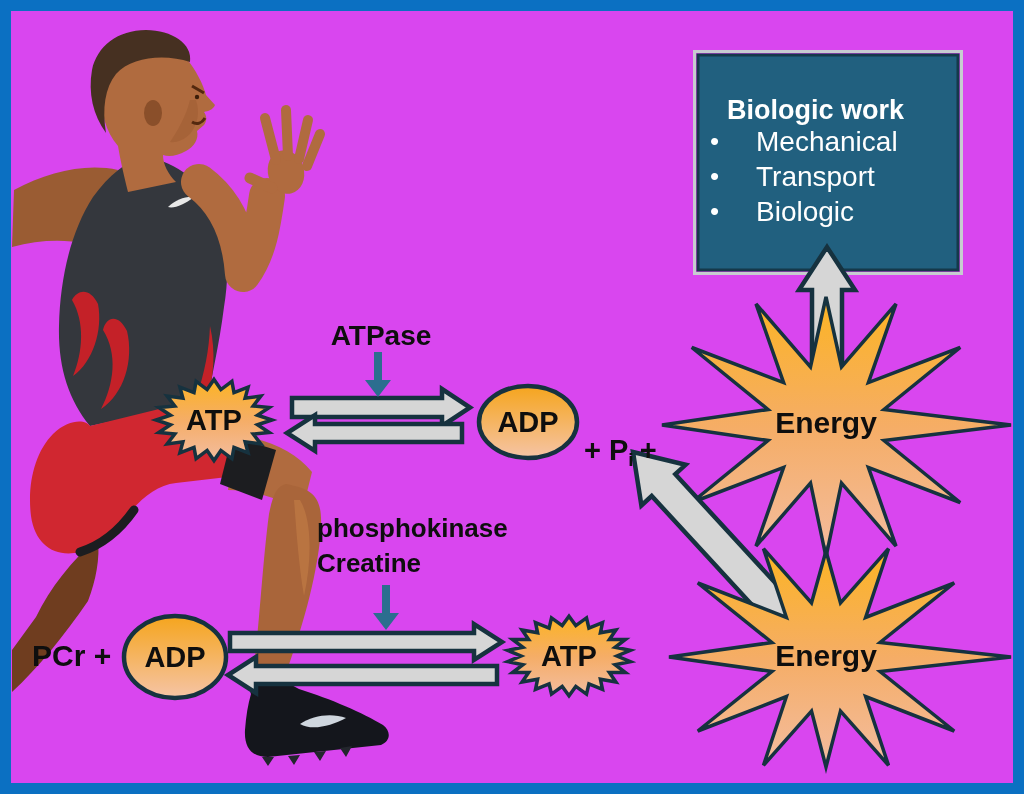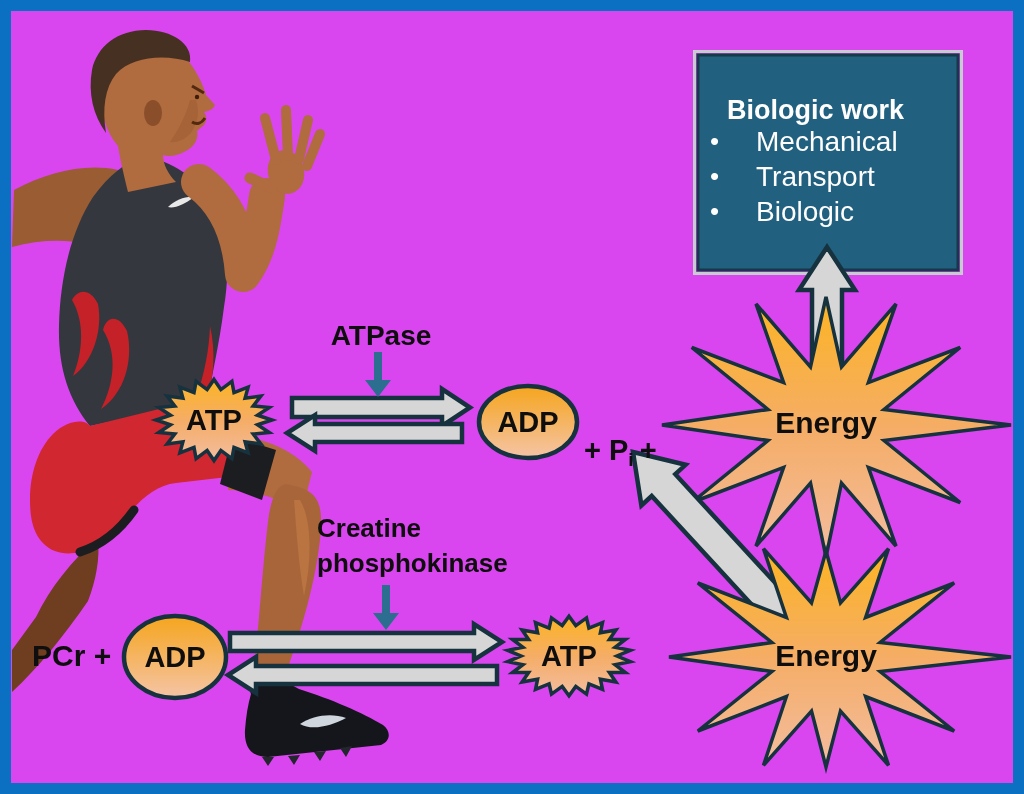--- a/index.html
+++ b/index.html
@@ -126,22 +126,22 @@
     </div>
     <div class="bw-item">
       <span class="bw-bullet">•</span>
       <span class="bw-label">Biologic</span>
     </div>
   </div>
 
   <div class="overlay centered atpase">ATPase</div>
 
   <div class="overlay cpk">
+    <div>phosphokinase</div>
     <div>Creatine</div>
-    <div>phosphokinase</div>
   </div>
 
   <div class="overlay centered lab-atp-top">ATP</div>
   <div class="overlay centered lab-adp-top">ADP</div>
 
   <div class="overlay vcentered pi-text">
     <span>+ P</span><span class="pi-sub">i</span><span class="pi-suffix">+</span>
   </div>
 
   <div class="overlay centered lab-energy-top">Energy</div>

